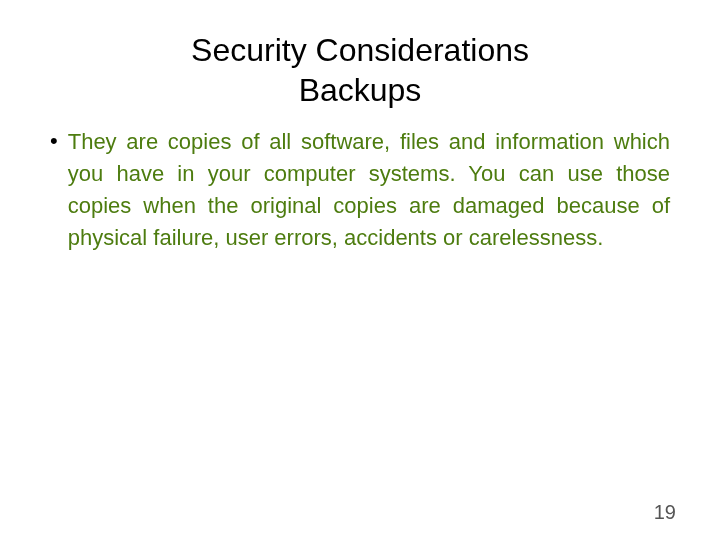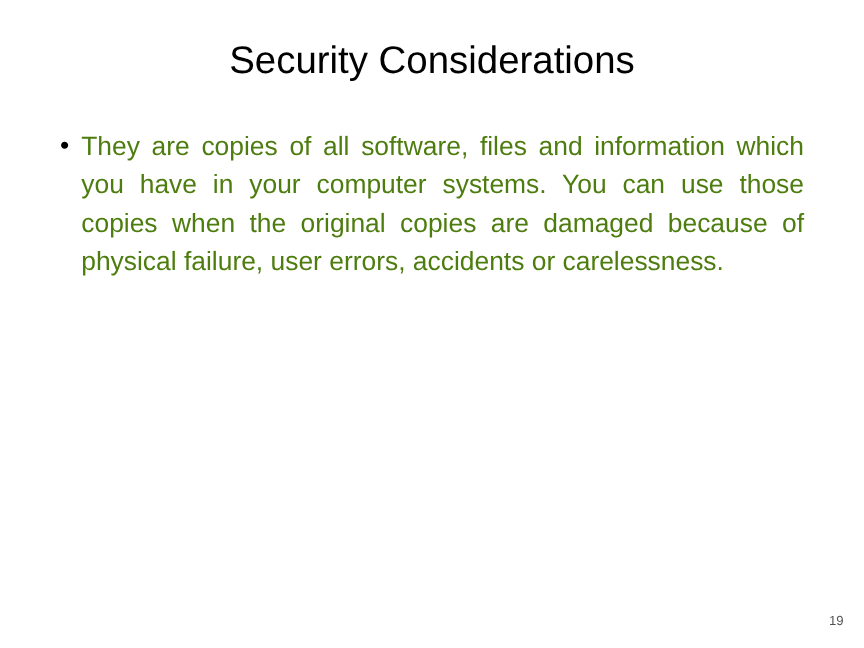--- a/index.html
+++ b/index.html
@@ -21,21 +21,21 @@
       height: 540px;
       background: #ffffff;
       display: flex;
       flex-direction: column;
       padding: 30px 50px 20px 50px;
       position: relative;
     }
 
     .title-area {
       text-align: center;
-      margin-bottom: 36px;
+      margin-bottom: 16px;
     }
 
     .title {
       font-size: 32px;
       font-weight: normal;
       color: #000000;
       line-height: 1.25;
     }
 
     .content-area {
@@ -61,32 +61,33 @@
     .bullet-text {
       font-size: 22px;
       color: #4d7c0f;
       line-height: 1.45;
       text-align: justify;
     }
 
     .slide-number {
       position: absolute;
       bottom: 16px;
-      right: 17px;
-      font-size: 11px;
+      right: 44px;
+      font-size: 20px;
       color: #555555;
     }
   </style>
 </head>
 <body>
 
 <div class="slide">
   <div class="title-area">
     <div class="title">
       <span>Security Considerations</span><br>
+      <span>Backups</span>
     </div>
   </div>
 
   <div class="content-area">
     <div class="bullet-item">
       <span class="bullet-point">•</span>
       <span class="bullet-text">They are copies of all software, files and information which you have in your computer systems. You can use those copies when the original copies are damaged because of physical failure, user errors, accidents or carelessness.</span>
     </div>
   </div>
 

